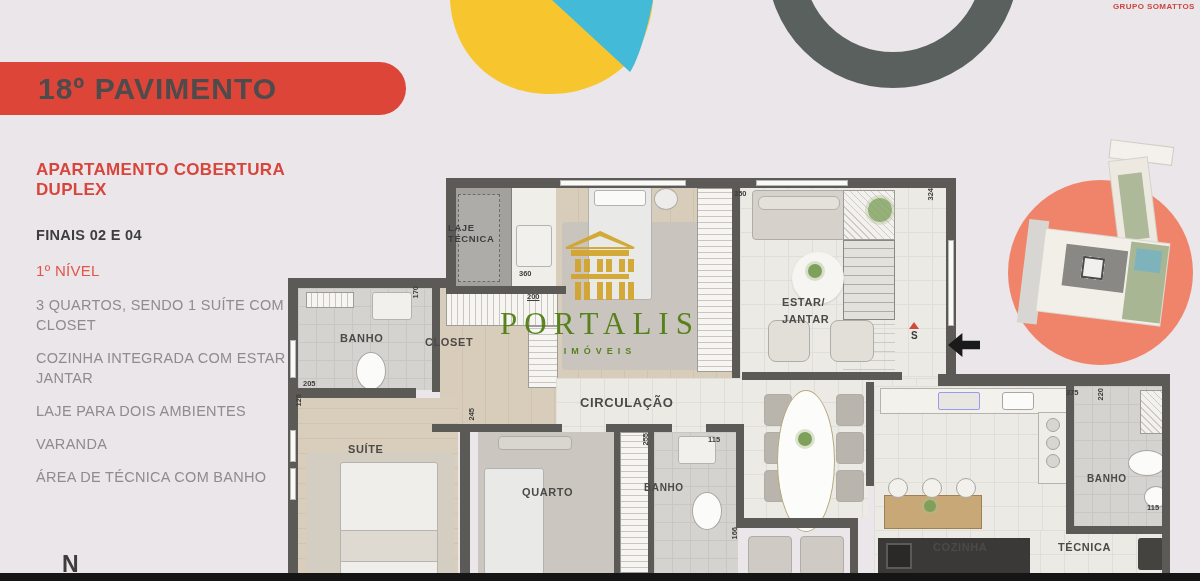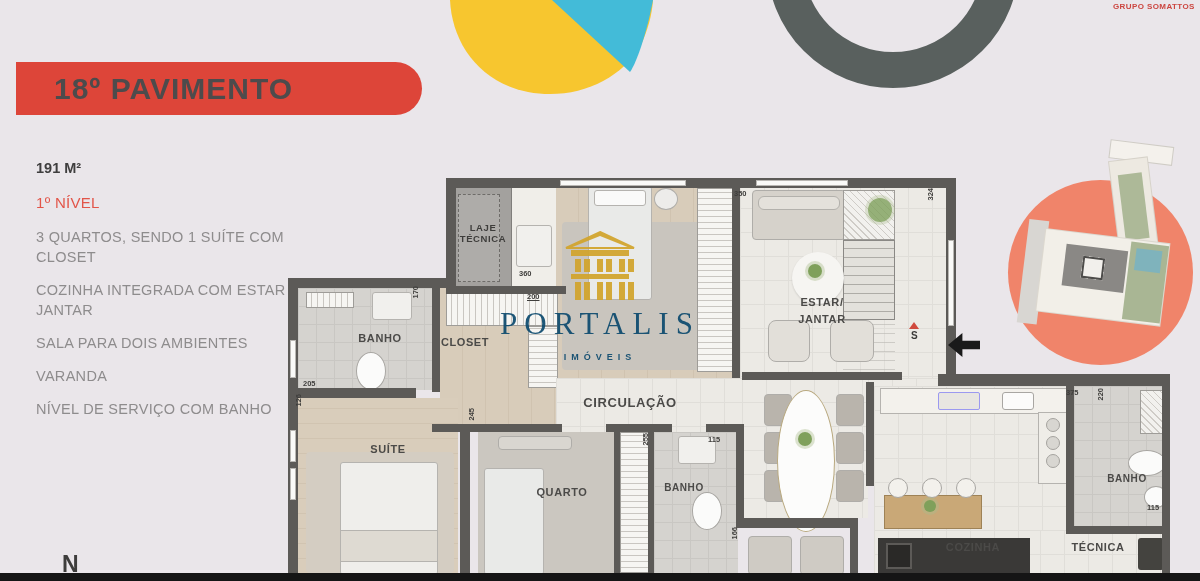--- a/index.html
+++ b/index.html
@@ -1,54 +1,54 @@
 <!DOCTYPE html>
 <html><head>
 <meta charset="utf-8">
 <style>
   html,body{margin:0;padding:0;}
   body{width:1200px;height:581px;font-family:"Liberation Sans",sans-serif;}
   #app{position:relative;width:1200px;height:581px;background:#EAE6EA;overflow:hidden;}
   .abs{position:absolute;}
   
-  .banner{position:absolute;left:16px;top:62px;width:406px;height:53px;background:#DD4539;border-radius:0 27px 27px 0;display:flex;align-items:center;}
+  .banner{position:absolute;left:0;top:62px;width:406px;height:53px;background:#DD4539;border-radius:0 27px 27px 0;display:flex;align-items:center;}
   .banner span{margin-left:38px;font-size:30px;font-weight:bold;letter-spacing:1px;color:#4D4B4C;}
   .brand{position:absolute;left:1113px;top:2px;font-size:8px;font-weight:bold;color:#CC4640;letter-spacing:.4px;}
   
   .sidebar{position:absolute;left:36px;top:160px;width:265px;}
   .sb-title{color:#D8453C;font-size:17px;font-weight:bold;letter-spacing:.3px;margin-bottom:27px;}
   .sb-units{color:#3F3E3E;font-size:14.5px;font-weight:bold;letter-spacing:.3px;margin-bottom:19px;}
   .sb-area{color:#3F3E3E;font-size:14.5px;font-weight:bold;margin-bottom:18px;}
   .sb-level{color:#E25549;font-size:15px;margin-bottom:16px;letter-spacing:.3px;}
   .sb-feat{color:#8E8C8D;font-size:14.5px;letter-spacing:.3px;line-height:1.38;margin-bottom:13px;}
   
   .ring{position:absolute;left:767px;top:-164px;width:252px;height:252px;box-sizing:border-box;border:36px solid #59605E;border-radius:50%;}
   .salmon{position:absolute;left:1008px;top:180px;width:185px;height:185px;border-radius:50%;background:#F0846A;}
   
   .wall{position:absolute;background:#5C5A57;}
   .win{position:absolute;background:#FAFAF8;box-shadow:inset 0 0 0 1px #B9B7B3;}
-  .room-label{position:absolute;color:#4B4A48;font-weight:bold;font-size:11px;letter-spacing:.6px;white-space:pre-line;text-align:center;}
+  .room-label{position:absolute;color:#4B4A48;font-weight:bold;font-size:11px;letter-spacing:.6px;white-space:pre-line;text-align:left;}
   .dim{position:absolute;color:#3F3E3C;font-size:7.5px;font-weight:bold;}
   .dim.v{writing-mode:vertical-rl;transform:rotate(180deg);}
   .tile{background-color:#ECEAE5;background-image:linear-gradient(#E0DED9 1px,transparent 1px),linear-gradient(90deg,#E0DED9 1px,transparent 1px);background-size:24px 24px;}
   .bath{background-color:#D5D3CF;background-image:linear-gradient(#C9C7C3 1px,transparent 1px),linear-gradient(90deg,#C9C7C3 1px,transparent 1px);background-size:18px 18px;}
   .wood{background:repeating-linear-gradient(90deg,#D8CCBA 0 22px,#D0C3B0 22px 23px);}
   .wood2{background:repeating-linear-gradient(0deg,#D9CDBB 0 14px,#D1C4B1 14px 15px);}
   .carpet{background:#CBC7C0;}
   .hatchH{background:repeating-linear-gradient(0deg,#F6F5F2 0 5px,#C9C6C1 5px 6px);box-shadow:inset 0 0 0 1px #9E9C98;}
   .hatchV{background:repeating-linear-gradient(90deg,#F6F5F2 0 5px,#C9C6C1 5px 6px);box-shadow:inset 0 0 0 1px #9E9C98;}
   .hatchD{background:repeating-linear-gradient(45deg,#F2F1EE 0 4px,#CFCCC7 4px 5px);box-shadow:inset 0 0 0 1px #9E9C98;}
   .furn{position:absolute;background:#F1F0ED;border:1px solid #B5B3AF;border-radius:3px;}
   .gfurn{position:absolute;background:#D9D6D0;border:1px solid #AFADA9;border-radius:4px;}
   .toilet{position:absolute;background:#FBFBFA;border:1px solid #A8A6A2;border-radius:50%;}
   .plant{position:absolute;background:#7FA05B;border-radius:50%;box-shadow:0 0 0 3px #A9BC8D66;}
   
-  .wm{position:absolute;left:450px;top:230px;width:300px;text-align:center;color:#0c4a6e;opacity:.92;}
+  .wm{position:absolute;left:450px;top:230px;width:300px;text-align:center;color:#4d7c0f;opacity:.92;}
   .wm .name{font-family:"Liberation Serif",serif;font-size:31px;letter-spacing:7px;margin-top:4px;}
-  .wm .tag{font-size:9px;letter-spacing:5px;font-weight:bold;margin-top:10px;}
+  .wm .tag{font-size:9px;letter-spacing:5px;font-weight:bold;margin-top:4px;}
   
   .caption-bar{position:absolute;left:0;top:532px;width:1200px;height:42px;background:rgba(108,106,104,.8);z-index:40;}
   .caption-bar span{position:absolute;left:0;top:9px;width:1120px;text-align:center;color:#FFFFFF;font-size:20px;font-weight:bold;letter-spacing:.4px;}
   .black-strip{position:absolute;left:0;top:573px;width:1200px;height:8px;background:#151515;z-index:50;}
   .north{position:absolute;left:62px;top:551px;font-size:23px;font-weight:bold;color:#3E3D3C;z-index:45;}
   .smarker{position:absolute;left:911px;top:330px;font-size:10px;font-weight:bold;color:#3A3938;z-index:30;}
   .stri{position:absolute;left:909px;top:322px;width:0;height:0;border-left:5px solid transparent;border-right:5px solid transparent;border-bottom:7px solid #D04A3E;z-index:30;}
 </style>
 </head>
 <body>
@@ -62,27 +62,28 @@
 
   <div class="ring"></div>
 
   <div class="brand">GRUPO SOMATTOS</div>
 
   <div class="banner">
     <span>18º PAVIMENTO</span>
   </div>
 
   <div class="sidebar">
-    <div class="sb-area">191 M²</div>
+    <div class="sb-title">APARTAMENTO COBERTURA DUPLEX</div>
+    <div class="sb-units">FINAIS 02 E 04</div>
     <div class="sb-level">1º NÍVEL</div>
     <div class="sb-feat">3 QUARTOS, SENDO 1 SUÍTE COM CLOSET</div>
     <div class="sb-feat">COZINHA INTEGRADA COM ESTAR E JANTAR</div>
-    <div class="sb-feat">SALA PARA DOIS AMBIENTES</div>
+    <div class="sb-feat">LAJE PARA DOIS AMBIENTES</div>
     <div class="sb-feat">VARANDA</div>
-    <div class="sb-feat">NÍVEL DE SERVIÇO COM BANHO</div>
+    <div class="sb-feat">ÁREA DE TÉCNICA COM BANHO</div>
   </div>
 
   <div class="abs" style="left:0;top:0;width:1200px;height:581px;">
 
     <div class="abs" style="left:450px;top:184px;width:62px;height:106px;background:#A3A19E;box-shadow:inset 0 0 0 1px #807E7B;"></div>
     <div class="abs furn" style="left:458px;top:194px;width:40px;height:86px;background:#AEACA9;border:1px dashed #6E6C69;border-radius:0;"></div>
     <div class="abs" style="left:512px;top:184px;width:44px;height:106px;background:#F0EEE9;"></div>
     <div class="abs furn" style="left:516px;top:225px;width:34px;height:40px;"></div>
     <div class="abs wood" style="left:556px;top:184px;width:180px;height:194px;"></div>
     <div class="abs" style="left:562px;top:222px;width:166px;height:148px;background:#C9C5BE;border-radius:4px;"></div>

